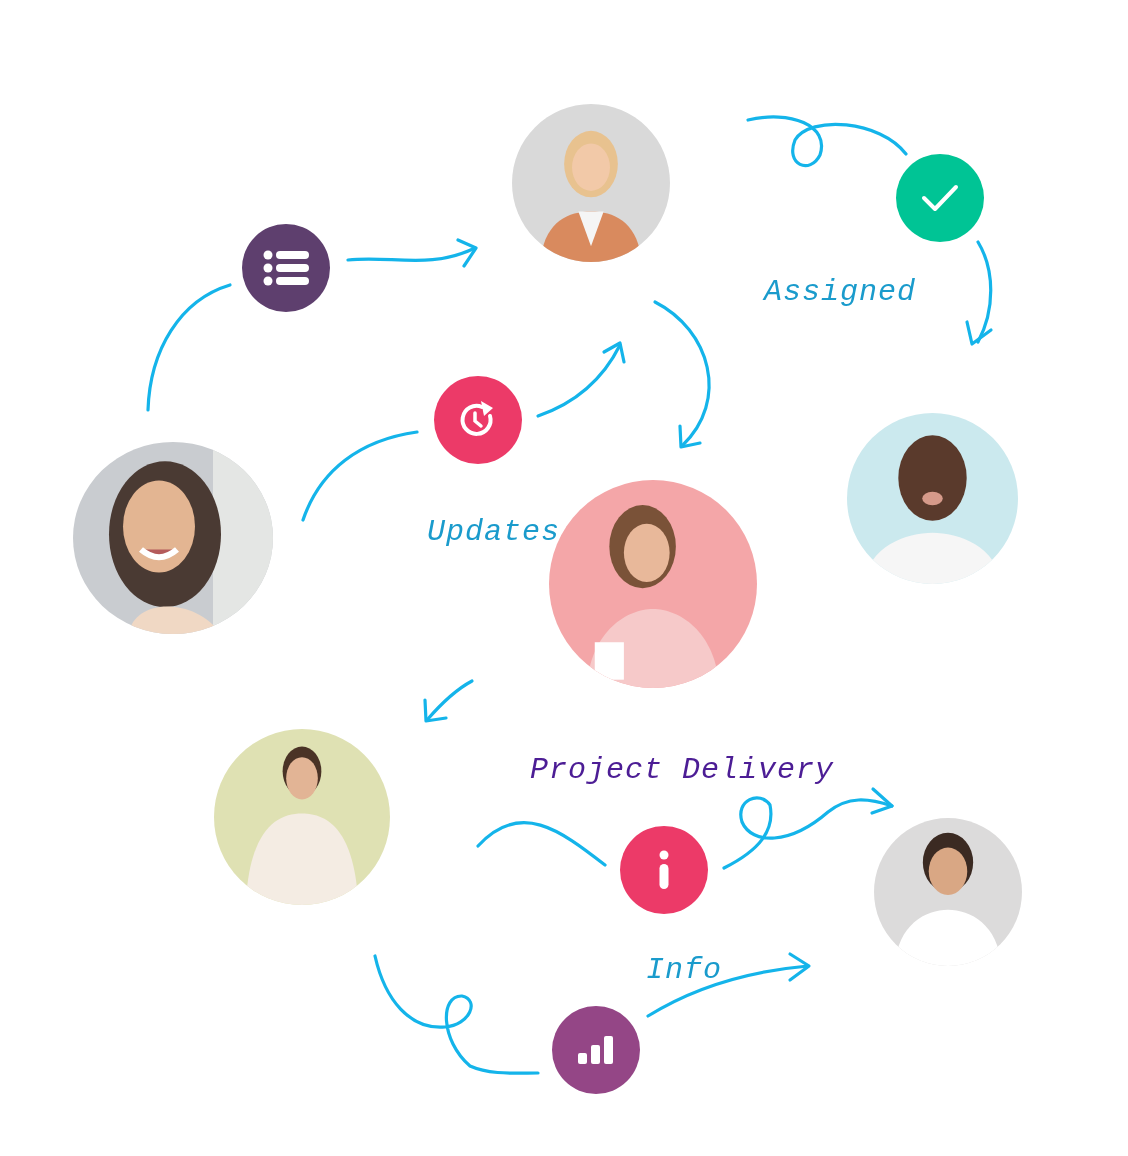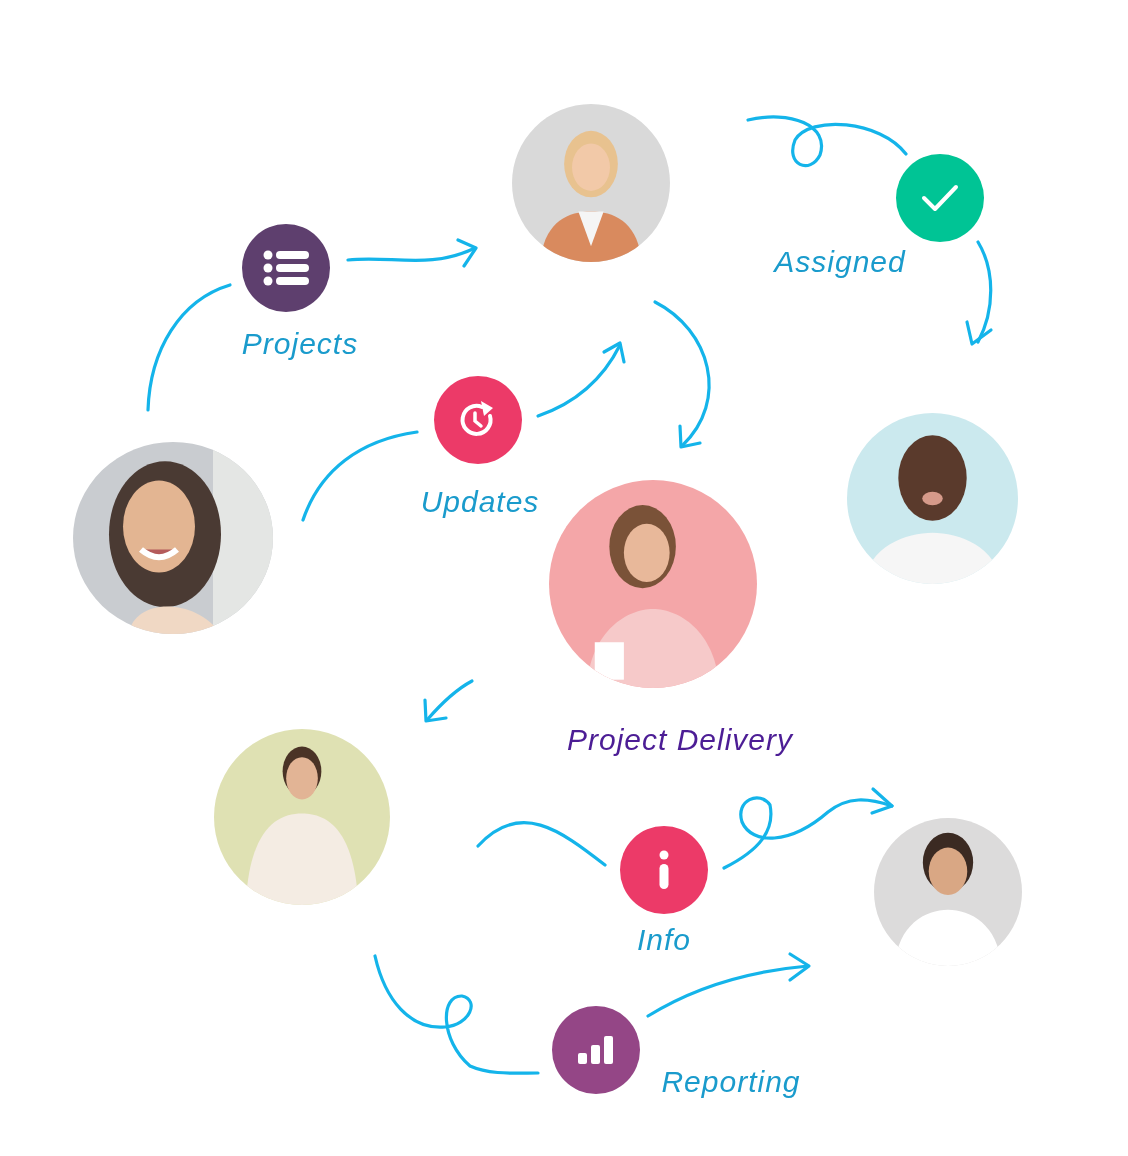--- a/index.html
+++ b/index.html
@@ -5,22 +5,22 @@
   html, body { margin: 0; padding: 0; background: #ffffff; }
   body { width: 1128px; height: 1156px; position: relative; overflow: hidden;
          font-family: "DejaVu Serif", serif; }
   #stage { position: absolute; left: 0; top: 0; width: 1128px; height: 1156px; }
   svg.arrows { position: absolute; left: 0; top: 0; width: 1128px; height: 1156px; }
   svg.arrows path { fill: none; stroke: #14b4ea; stroke-width: 3.2; stroke-linecap: round; stroke-linejoin: round; }
   .avatar { position: absolute; border-radius: 50%; overflow: hidden; }
   .avatar svg { width: 100%; height: 100%; display: block; }
   .badge { position: absolute; border-radius: 50%; display: flex; align-items: center; justify-content: center; }
   .badge svg { display: block; }
-  .label { position: absolute; color: #1a9bcc; font-family: Liberation Sans, sans-serif; font-style: italic;
-           font-size: 30px; line-height: 48px; text-align: center; white-space: nowrap; letter-spacing: 1px; }
+  .label { position: absolute; color: #1a9bcc; font-family: Liberation Mono, monospace; font-style: italic;
+           font-size: 30px; line-height: 48px; text-align: center; white-space: nowrap; letter-spacing: 1px; margin-top: 30px; }
 </style>
 </head>
 <body>
 
 <div id="stage">
 
   <svg class="arrows" viewBox="0 0 1128 1156">
 
     <path d="M148 410 C 150 350, 180 300, 230 285" style="stroke: rgb(20, 180, 234);"></path>
 
@@ -116,31 +116,30 @@
     <svg width="46" height="36" viewBox="0 0 46 36">
       <circle cx="5" cy="5" r="4.5" fill="#fff"></circle>
         <rect x="13" y="1" width="33" height="8" rx="4" fill="#fff"></rect>
       <circle cx="5" cy="18" r="4.5" fill="#fff"></circle>
         <rect x="13" y="14" width="33" height="8" rx="4" fill="#fff"></rect>
       <circle cx="5" cy="31" r="4.5" fill="#fff"></circle>
         <rect x="13" y="27" width="33" height="8" rx="4" fill="#fff"></rect>
     </svg>
   </div>
   <div class="label" style="left: 200px; top: 320px; width: 200px; color: rgb(26, 155, 204);">
-    <div>Projects</div>
   </div>
 
   <div class="badge" style="left:434px;top:376px;width:88px;height:88px;background:#ec3a68;">
     <svg width="40" height="40" viewBox="0 0 40 40">
       <path d="M32 16 A 14 14 0 1 1 24 7" fill="none" stroke="#fff" stroke-width="4" stroke-linecap="round"></path>
       <path d="M23 1 L 35 8 L 26 16 Z" fill="#fff"></path>
       <path d="M17 13 L 17 21 L 23 26" fill="none" stroke="#fff" stroke-width="3.5" stroke-linecap="round"></path>
     </svg>
   </div>
-  <div class="label" style="left: 400px; top: 478px; width: 160px; color: rgb(26, 155, 204);">
+  <div class="label" style="left: 400px; top: 478px; width: 160px; color: rgb(26, 155, 204); text-align: right;">
     <div>Updates</div>
   </div>
 
   <div class="badge" style="left:896px;top:154px;width:88px;height:88px;background:#00c495;">
     <svg width="38" height="30" viewBox="0 0 38 30">
       <path d="M3 15 L 14 26 L 35 4" fill="none" stroke="#fff" stroke-width="4" stroke-linecap="round" stroke-linejoin="round"></path>
     </svg>
   </div>
   <div class="label" style="left: 740px; top: 238px; width: 200px; color: rgb(26, 155, 204);">
     <div>Assigned</div>
@@ -149,28 +148,25 @@
   <div class="label" style="left: 530px; top: 716px; width: 300px; color: #4c1d95;">
     <div>Project Delivery</div>
   </div>
 
   <div class="badge" style="left:620px;top:826px;width:88px;height:88px;background:#ec3a68;">
     <svg width="14" height="40" viewBox="0 0 14 40">
       <circle cx="7" cy="5" r="4.5" fill="#fff"></circle>
       <rect x="2.5" y="14" width="9" height="25" rx="4.5" fill="#fff"></rect>
     </svg>
   </div>
-  <div class="label" style="left: 604px; top: 916px; width: 120px; color: rgb(26, 155, 204);">
+  <div class="label" style="left: 624px; top: 916px; width: 120px; color: rgb(26, 155, 204);">
     <div>Info</div>
   </div>
 
   <div class="badge" style="left:552px;top:1006px;width:88px;height:88px;background:#944686;">
     <svg width="38" height="30" viewBox="0 0 38 30">
       <rect x="1" y="18" width="9" height="11" rx="2" fill="#fff"></rect>
       <rect x="14" y="10" width="9" height="19" rx="2" fill="#fff"></rect>
       <rect x="27" y="1" width="9" height="28" rx="2" fill="#fff"></rect>
     </svg>
   </div>
-  <div class="label" style="left: 636px; top: 1058px; width: 190px; color: rgb(26, 155, 204);">
-    <div>Reporting</div>
-  </div>
 
 </div>
 
 </body></html>

